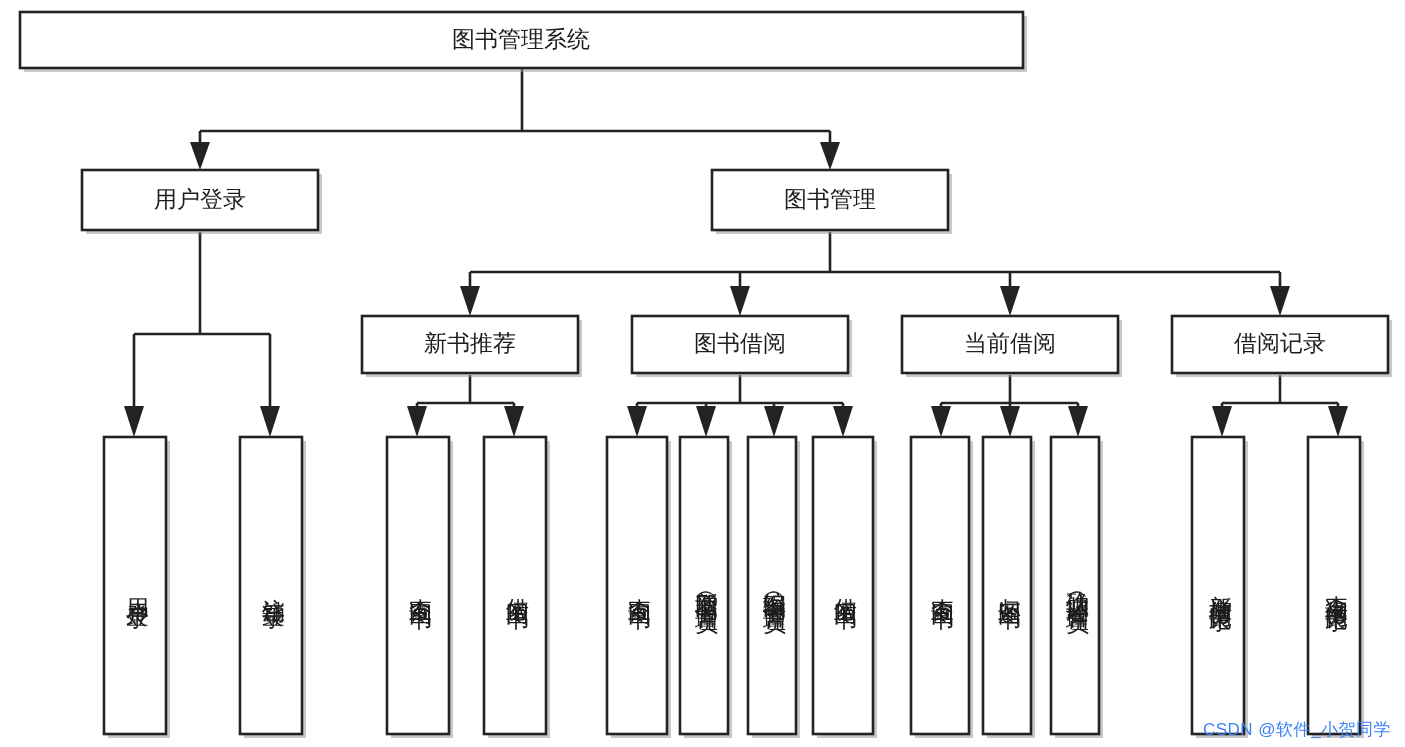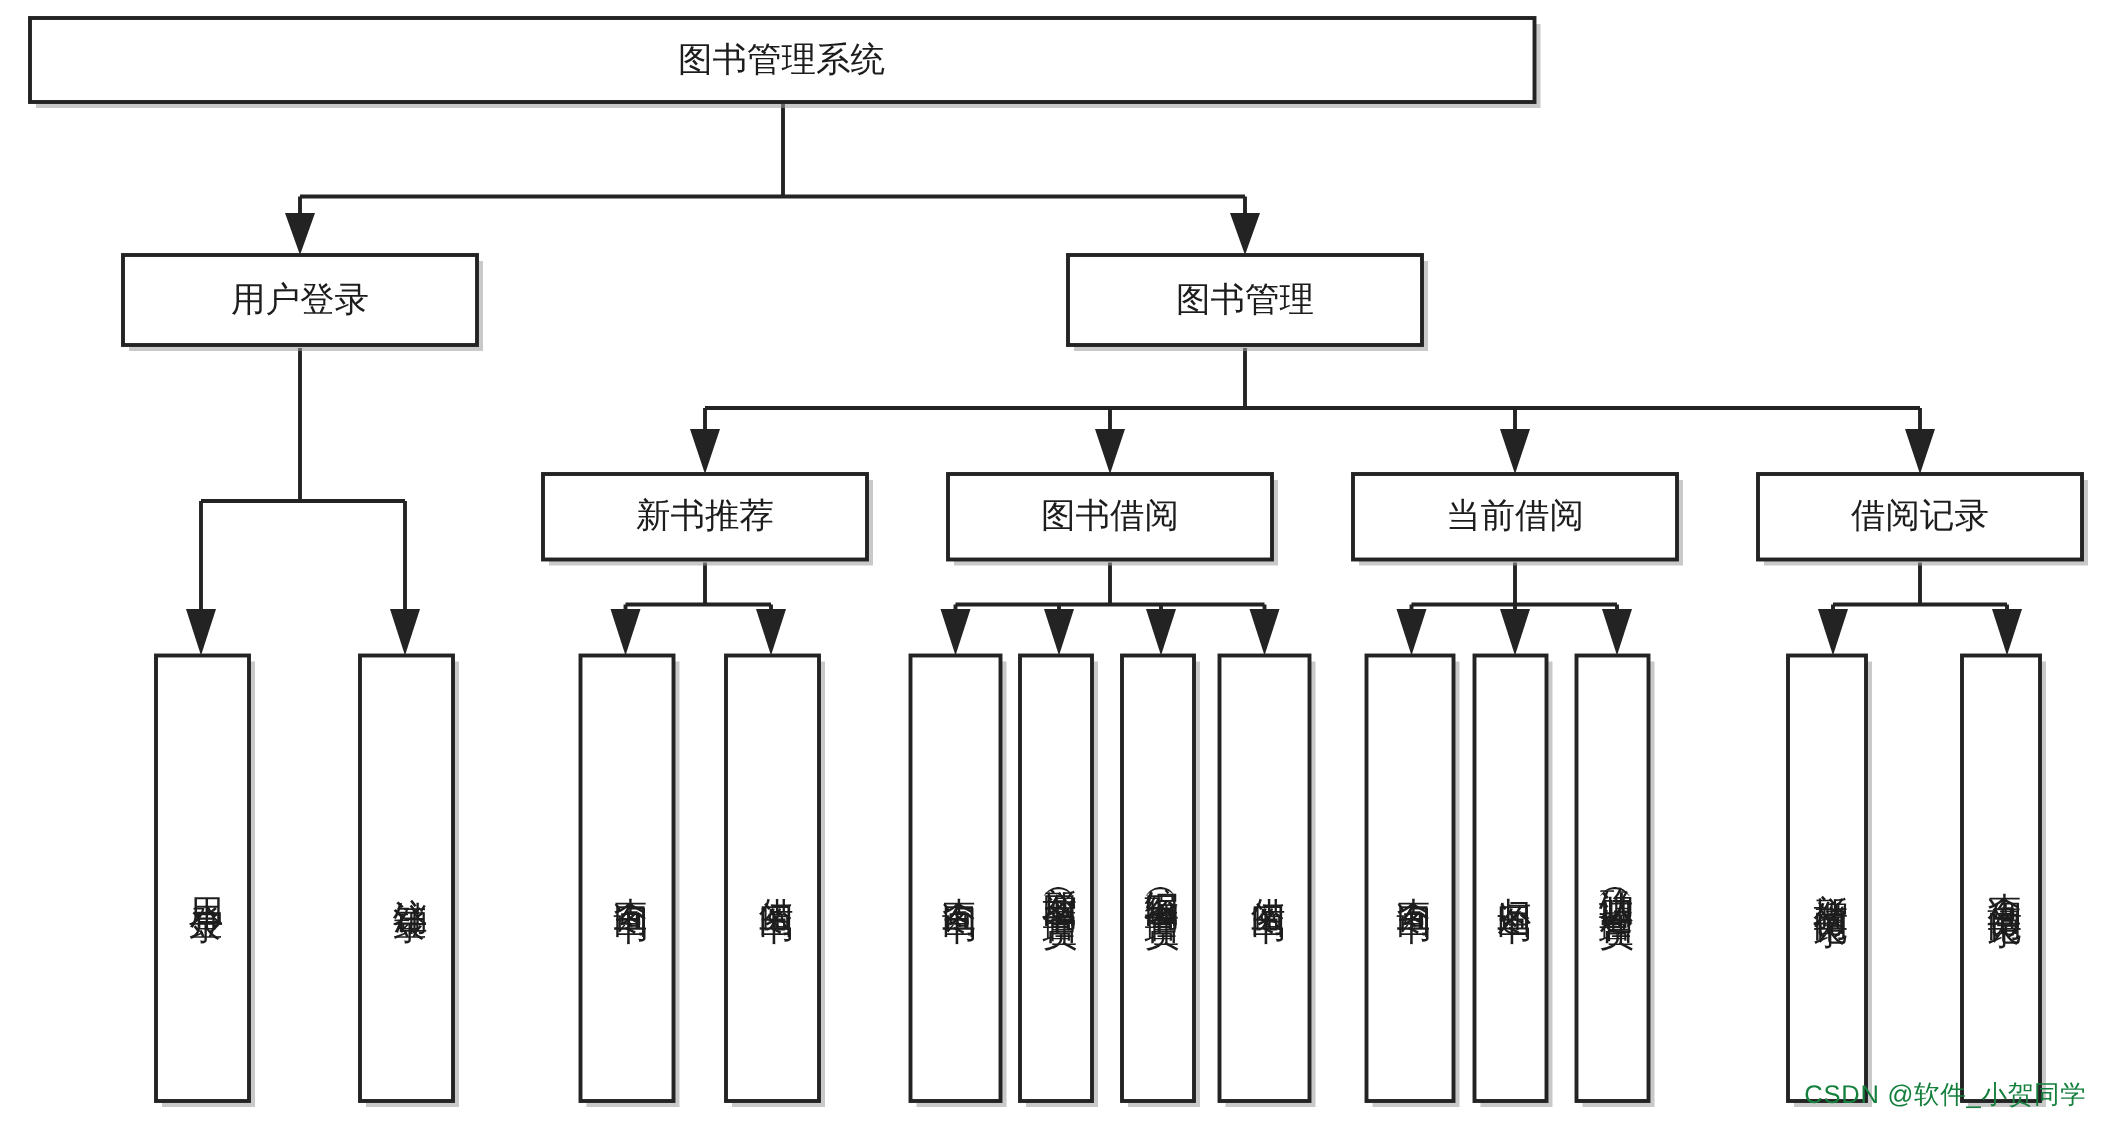--- a/index.html
+++ b/index.html
@@ -58,21 +58,21 @@
     letter-spacing: 3px;
     dominant-baseline: middle;
     text-anchor: middle;
   }
   .watermark {
     position: absolute;
     right: 14px;
     bottom: 6px;
     font-family: "Liberation Sans", "DejaVu Sans", sans-serif;
     font-size: 17px;
-    color: #15803d;
+    color: #3b82f6;
     white-space: nowrap;
     letter-spacing: 0.5px;
   }
 </style>
 </head>
 <body>
 
 <div id="diagram-root">
 
   <svg class="flow" viewBox="0 0 1405 747" xmlns="http://www.w3.org/2000/svg">

